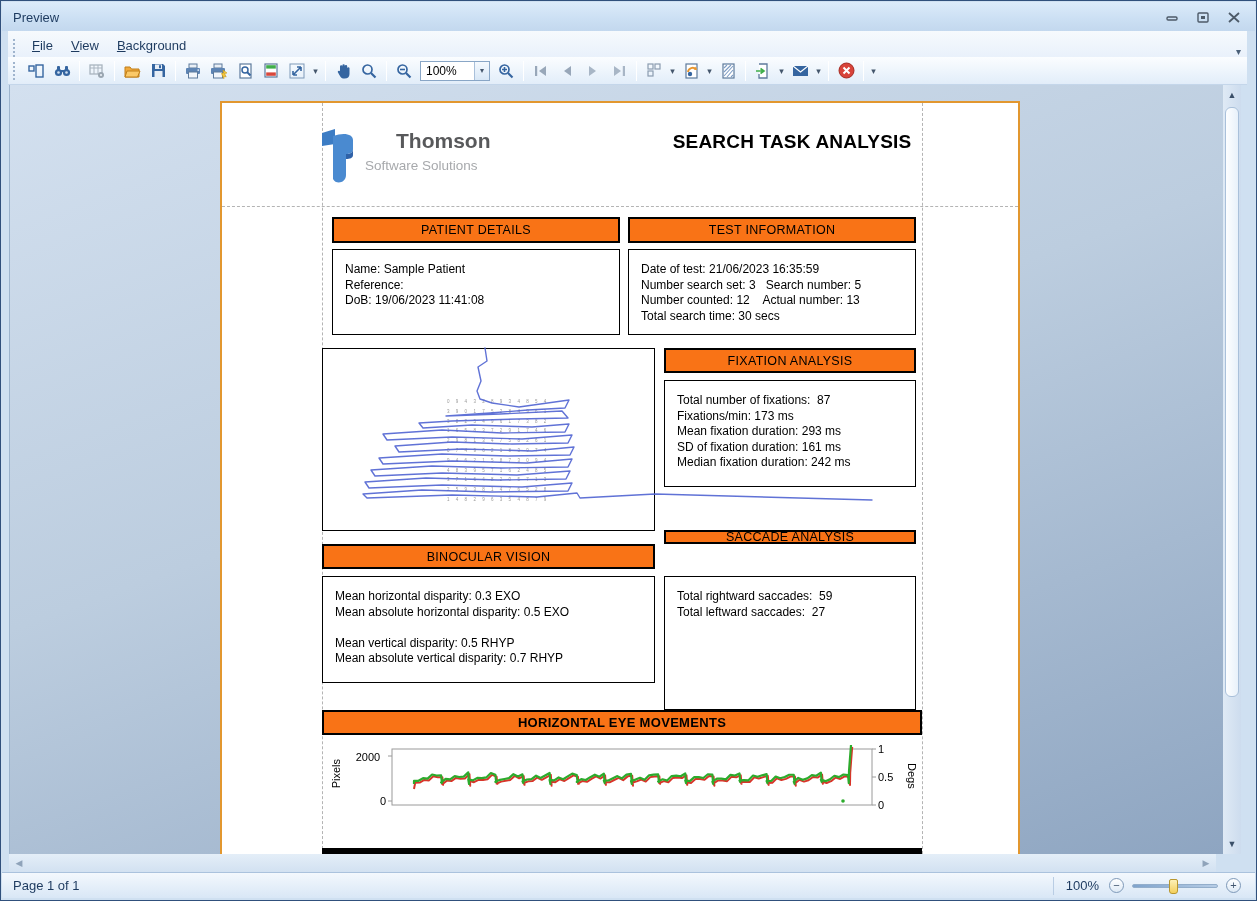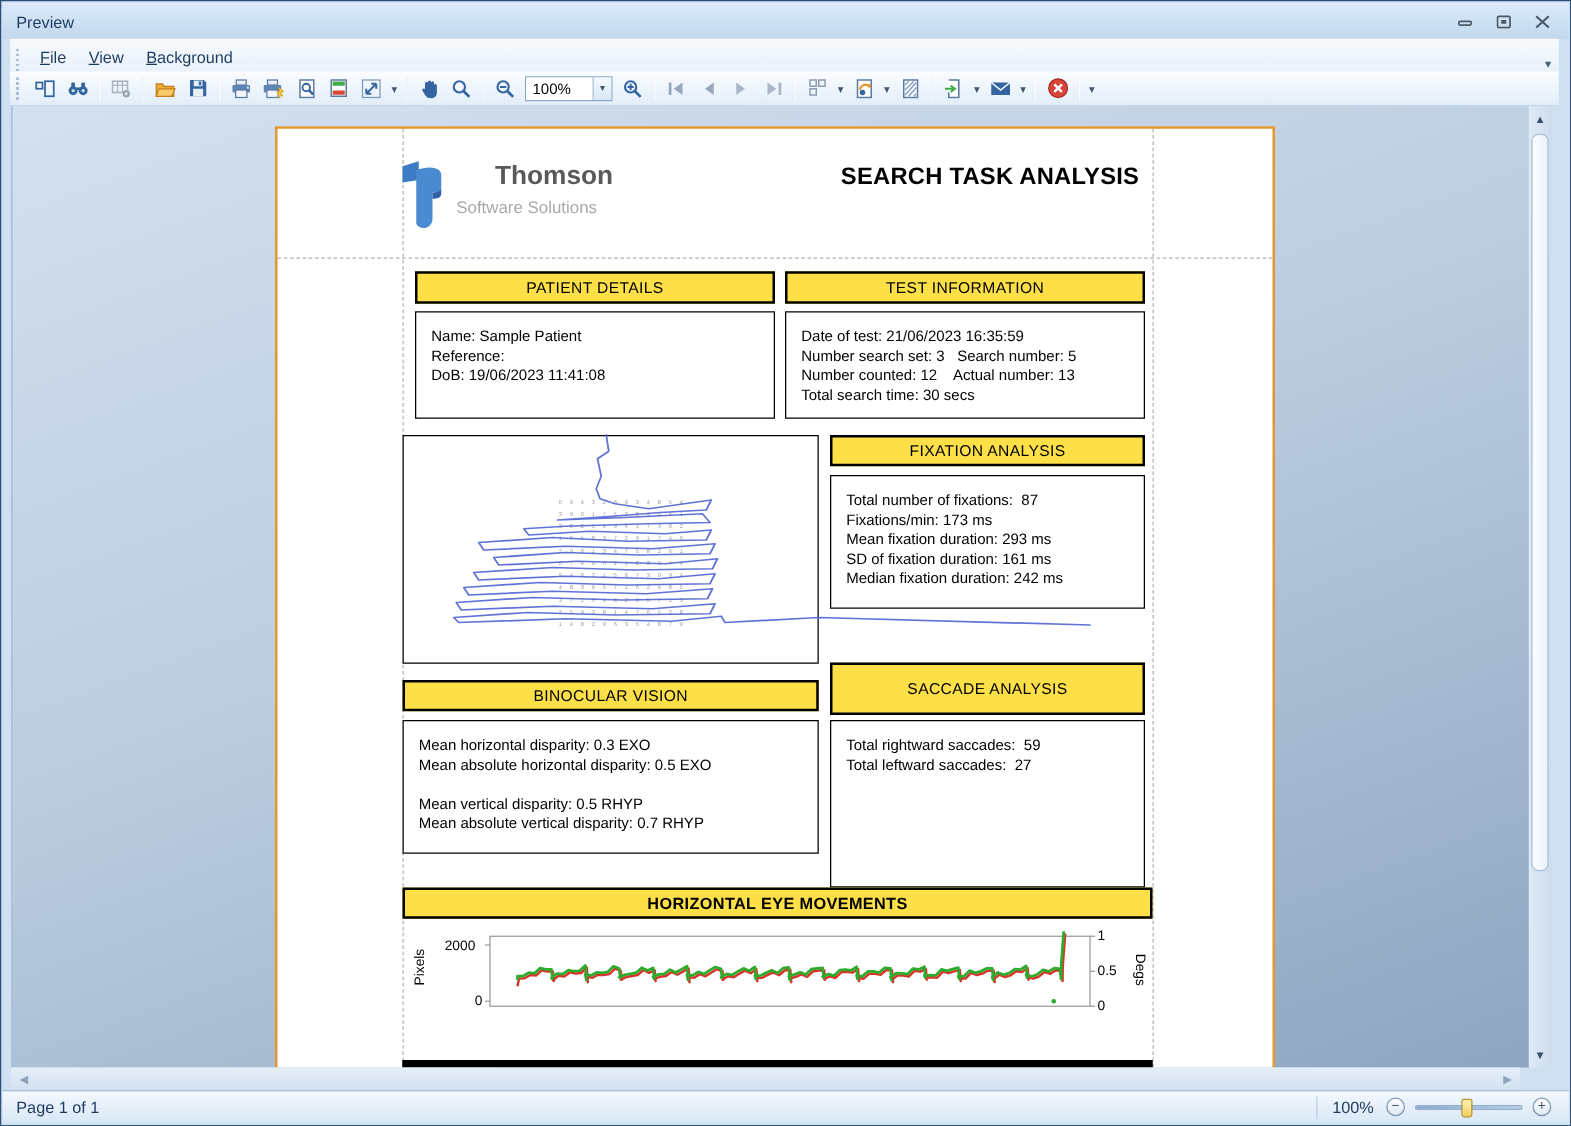--- a/index.html
+++ b/index.html
@@ -49,21 +49,21 @@
   .zcirc{width:15px;height:15px;border:1px solid #7e99b8;border-radius:50%;background:linear-gradient(180deg,#fff,#dde9f5);
     display:flex;align-items:center;justify-content:center;font-size:11px;color:#41566f;line-height:1;}
   .ztrack{position:relative;width:86px;height:4px;margin:0 8px;border-radius:2px;
     background:linear-gradient(90deg,#7fa3cc,#b7cde6);border:1px solid #93aecb;}
   .zthumb{position:absolute;left:36px;top:-6px;width:9px;height:15px;background:linear-gradient(180deg,#fdf1b8,#f3cf5c);
     border:1px solid #b9972e;border-radius:2px 2px 3px 3px;}
   
   #page{position:absolute;left:210px;top:16px;width:800px;height:760px;background:#fff;border:2px solid #e2972f;}
   .dashv{position:absolute;top:0;bottom:0;width:0;border-left:1px dashed #b4b4b4;}
   .dashh{position:absolute;left:0;right:0;height:0;border-top:1px dashed #b4b4b4;}
-  .hdrbox{position:absolute;border:2px solid #000;background:#fde047;display:flex;align-items:center;justify-content:center;
+  .hdrbox{position:absolute;border:2px solid #000;background:#f97316;display:flex;align-items:center;justify-content:center;
     font-size:12.5px;color:#000;letter-spacing:.3px;}
   .bodybox{position:absolute;border:1px solid #000;background:#fff;font-size:12px;color:#000;padding:12px 0 16px 12px;line-height:15.5px;}
   .bodybox .line{min-height:15.5px;white-space:pre;}
   .bold-hdr{font-weight:bold;font-size:13px;}
   #brand-name{position:absolute;left:142px;top:26px;font-size:21px;font-weight:bold;color:#58595b;margin-left:32px;}
   #brand-tag{position:absolute;left:143px;top:55px;font-size:13.5px;color:#a7a9ac;}
   #rpt-title{position:absolute;left:340px;top:28px;width:460px;text-align:center;font-size:19px;font-weight:bold;color:#000;letter-spacing:.2px;}
   #scanbox{position:absolute;left:100px;top:245px;width:333px;height:183px;border:1px solid #000;background:#fff;}
   #scanpath{position:absolute;left:100px;top:245px;width:560px;height:183px;overflow:visible;pointer-events:none;}
   #chartwrap{position:absolute;left:100px;top:634px;width:600px;height:114px;}
@@ -471,21 +471,21 @@
 
       <div class="hdrbox" style="left:100px;top:441px;width:333px;height:25px">BINOCULAR VISION</div>
       <div class="bodybox" style="left:100px;top:473px;width:333px;height:107px">
         <div class="line">Mean horizontal disparity: 0.3 EXO</div>
         <div class="line">Mean absolute horizontal disparity: 0.5 EXO</div>
         <div class="line"></div>
         <div class="line">Mean vertical disparity: 0.5 RHYP</div>
         <div class="line">Mean absolute vertical disparity: 0.7 RHYP</div>
       </div>
 
-      <div class="hdrbox" style="left:442px;top:427px;width:252px;height:42px">SACCADE ANALYSIS</div>
+      <div class="hdrbox" style="left:442px;top:427px;width:252px;height:14px">SACCADE ANALYSIS</div>
       <div class="bodybox" style="left:442px;top:473px;width:252px;height:134px">
         <div class="line">Total rightward saccades:  59</div>
         <div class="line">Total leftward saccades:  27</div>
       </div>
 
       <div class="hdrbox bold-hdr" style="left:100px;top:607px;width:600px;height:25px">HORIZONTAL EYE MOVEMENTS</div>
       <div id="chartwrap">
         <span class="tick" style="left:28px;top:14px;width:36px;text-align:center">2000</span>
         <span class="tick" style="left:28px;top:58px;width:36px;text-align:right">0</span>
         <span class="tick" style="left:556px;top:6px">1</span>

